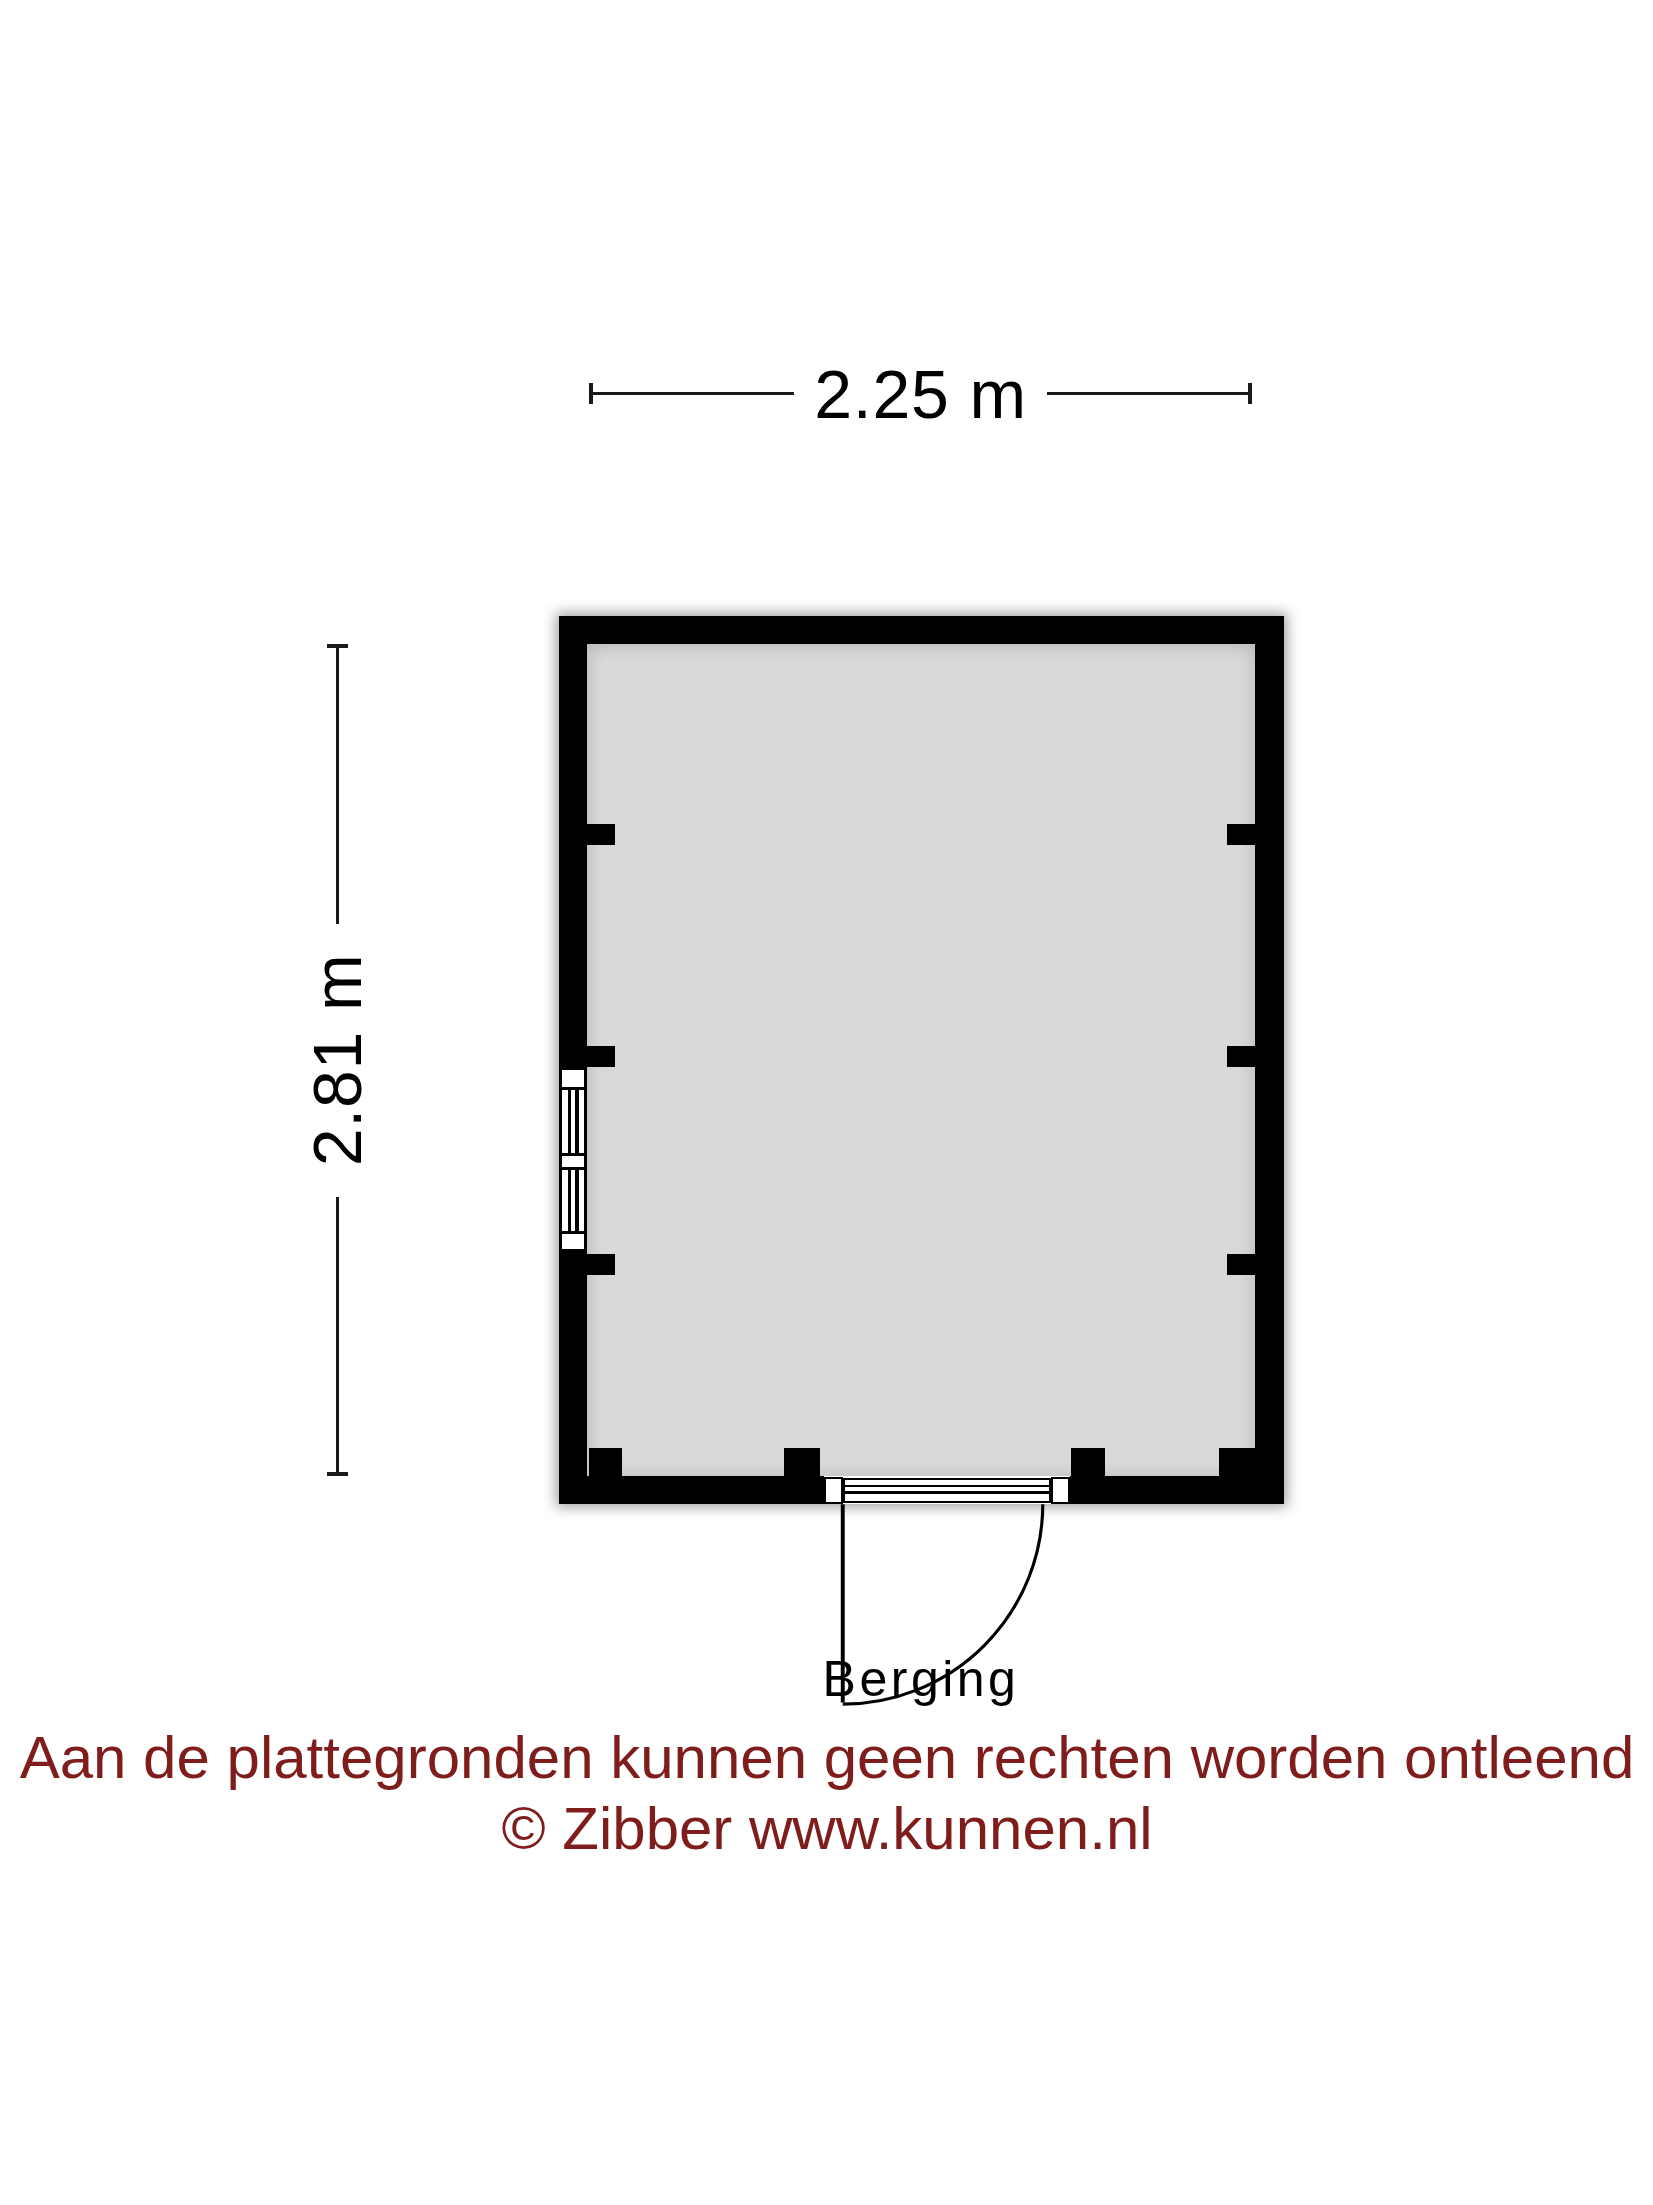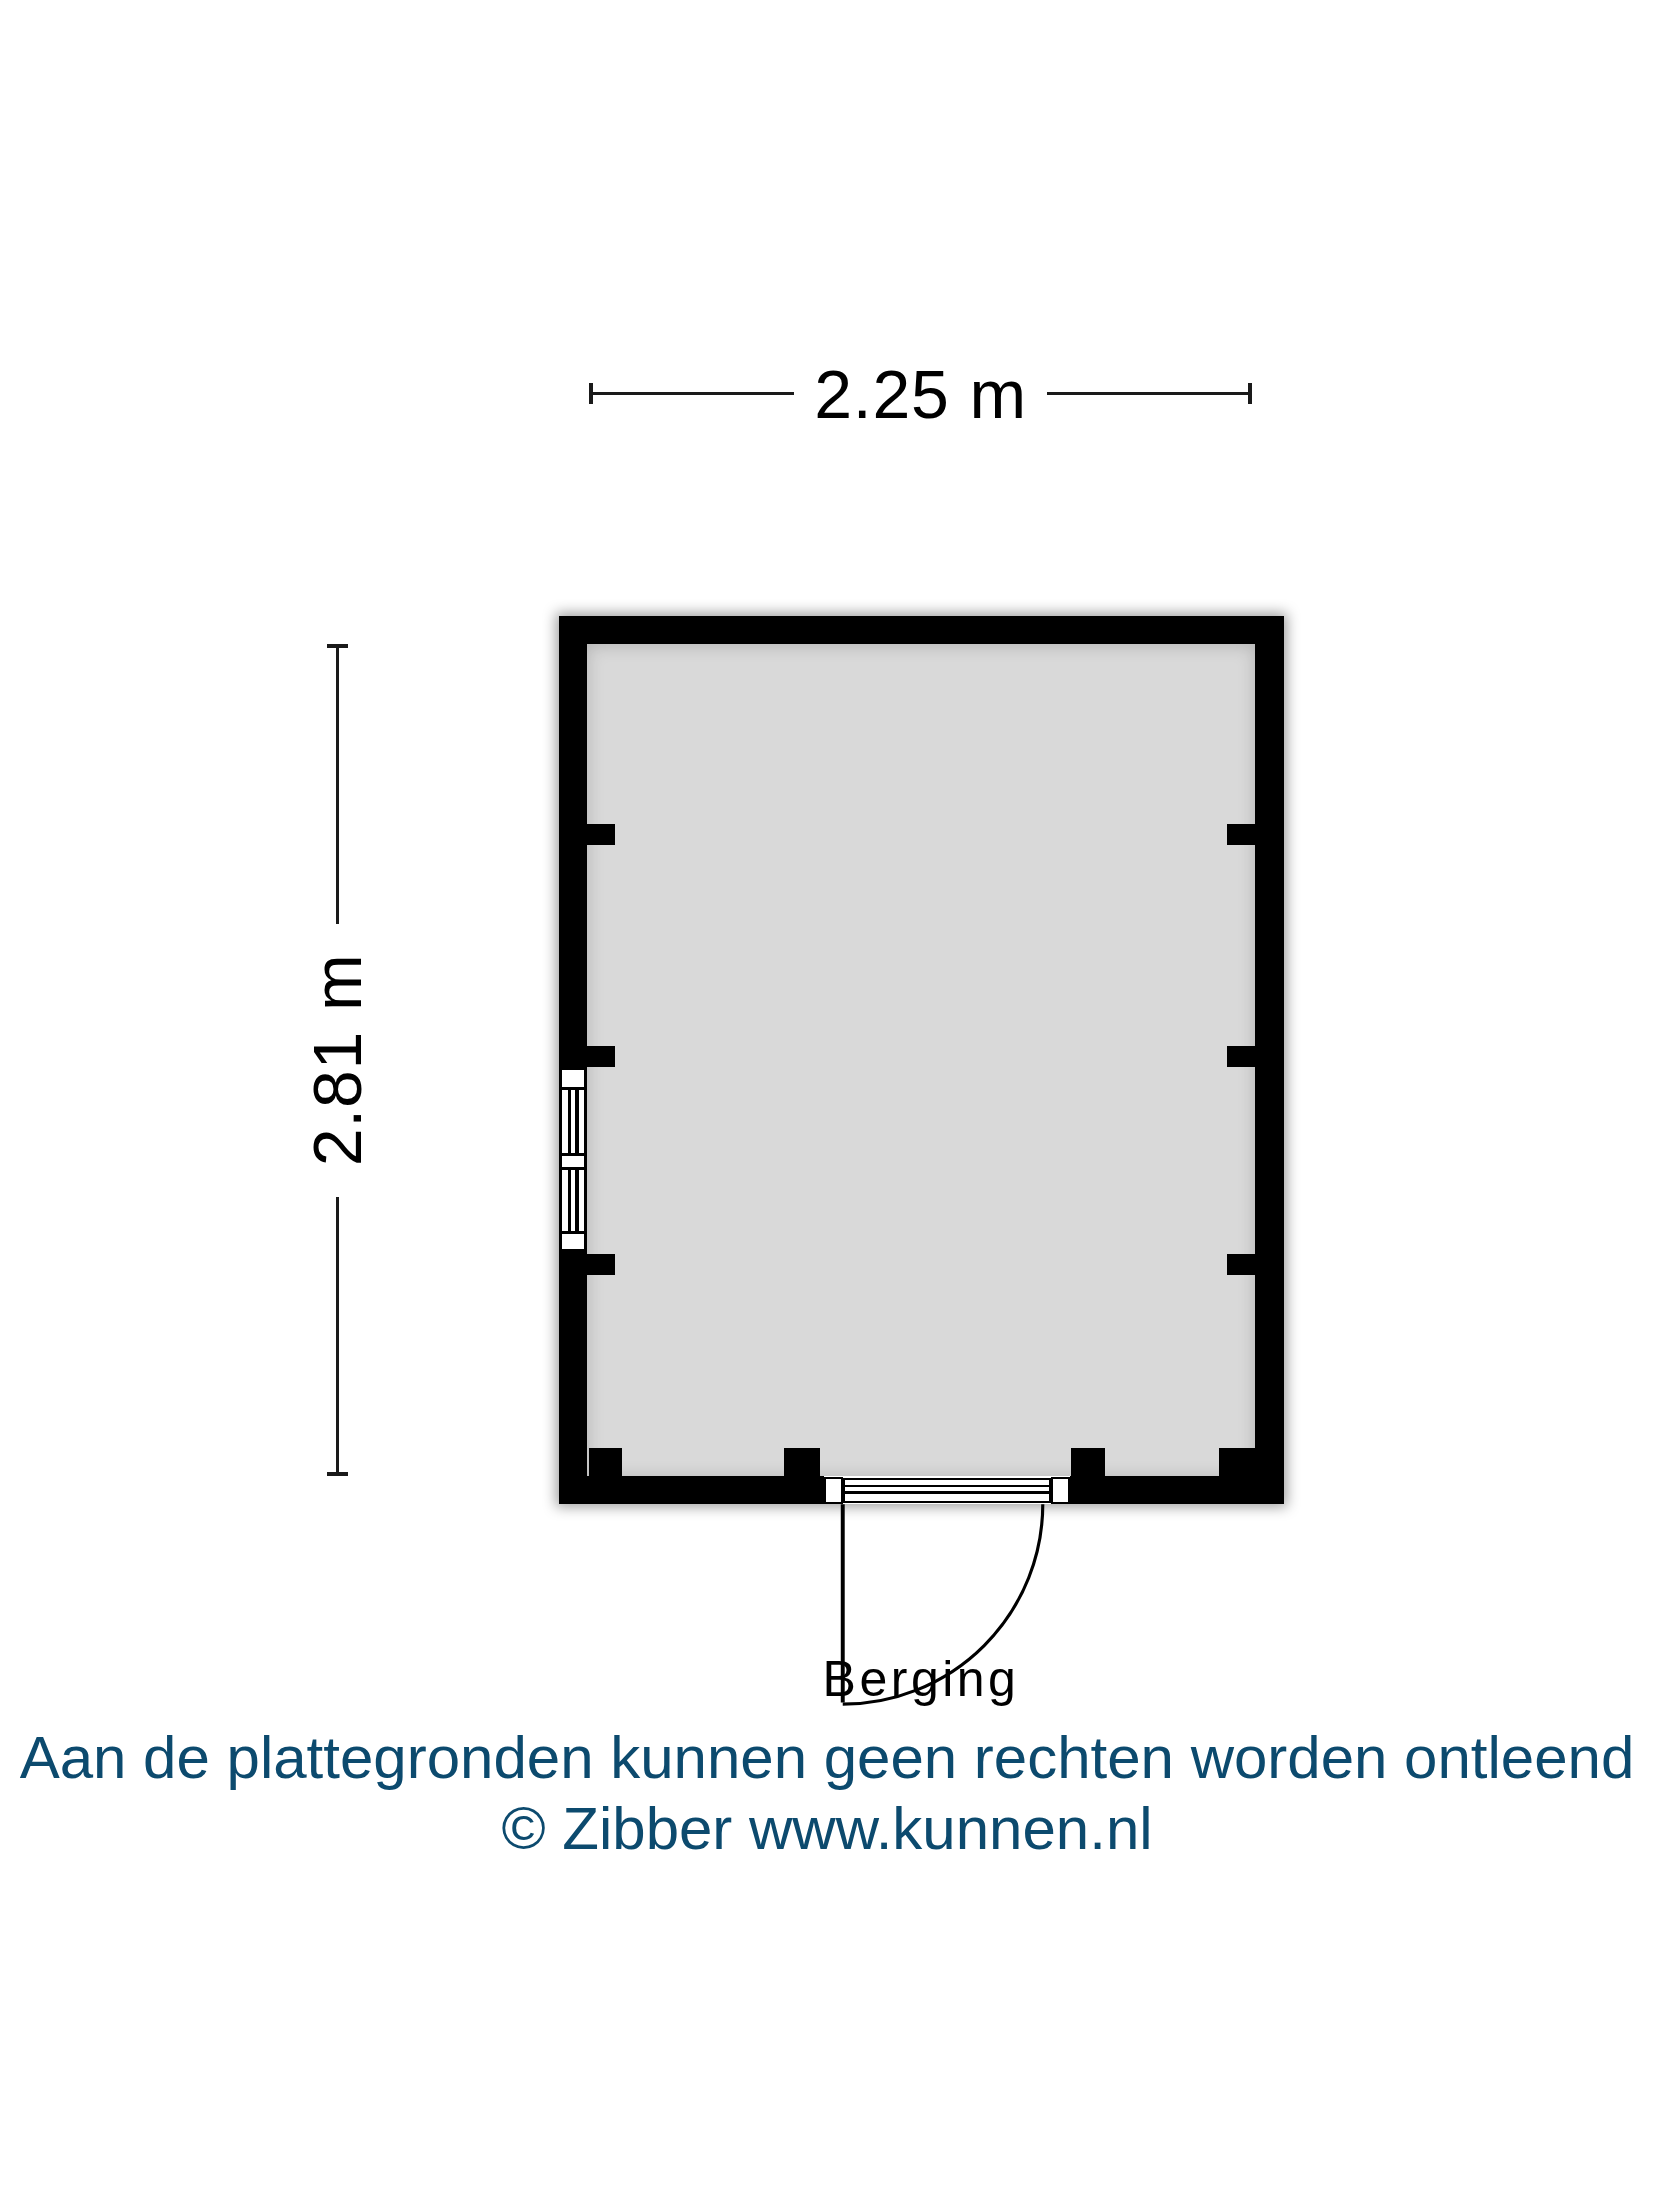--- a/index.html
+++ b/index.html
@@ -104,21 +104,21 @@
   }
   .door-sill .stripe{position:absolute;left:0;right:0;height:2.4px;background:var(--wall);}
   .door-sill .stripe.s1{top:5.5px;}
   .door-sill .stripe.s2{top:11.8px;}
 
   .door-svg{position:absolute;left:0;top:0;width:1654px;height:2205px;pointer-events:none;}
 
   
   .footer{
     position:absolute;left:0;top:1722px;width:1654px;text-align:center;
-    font-size:60px;line-height:71px;color:#0c4a6e;
+    font-size:60px;line-height:71px;color:#7f1d1d;
   }
 </style>
 </head>
 <body>
 
 <div class="canvas">
 
   <div class="dim-h">
     <div class="tick-v"></div>
     <div class="seg-h"></div>

